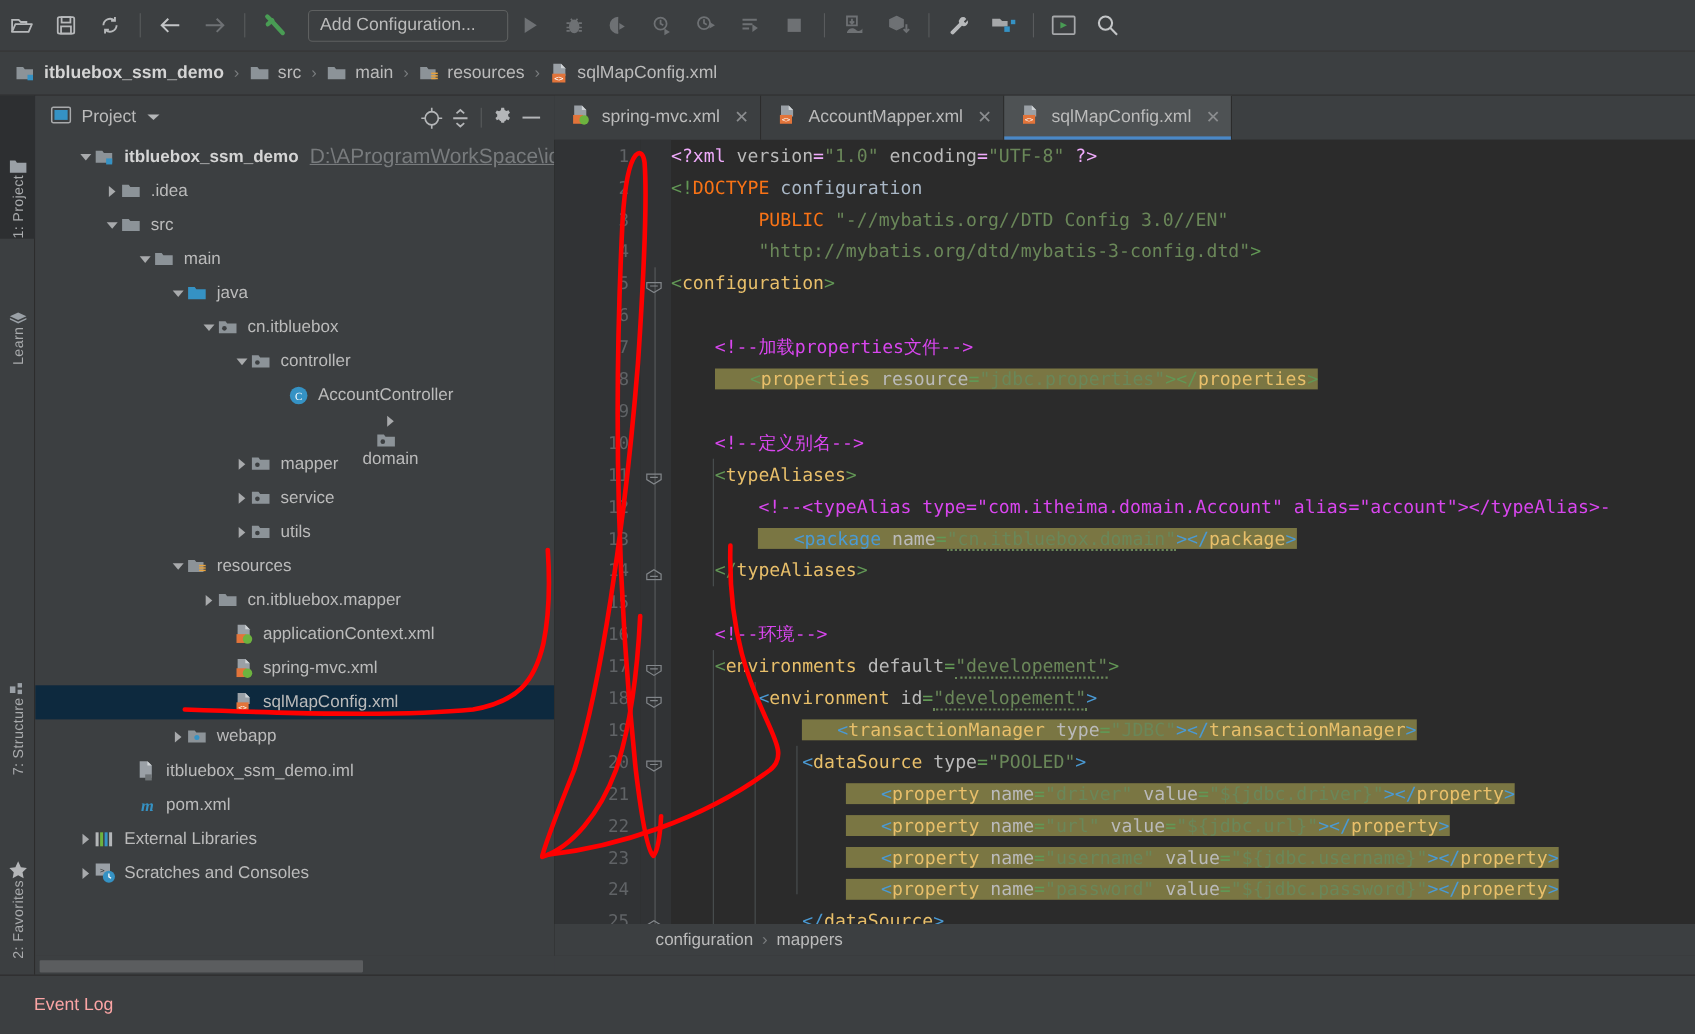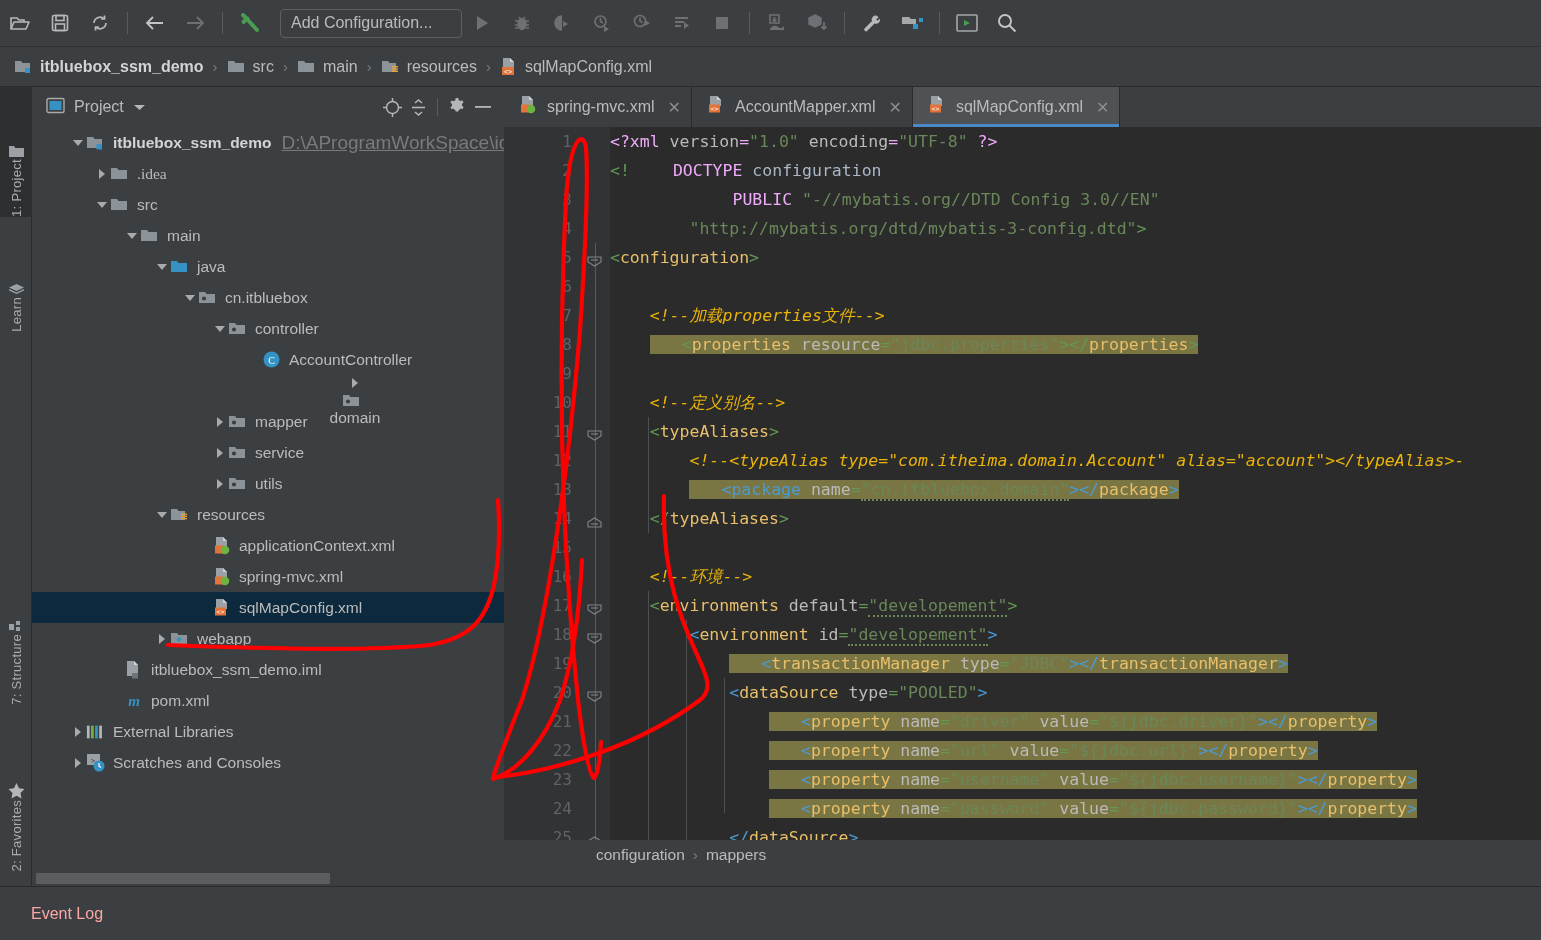--- a/index.html
+++ b/index.html
@@ -136,22 +136,22 @@
   .indent-guide {
     position: absolute; width: 1px; background: #4b5052;
   }
 
   
   .t-tag   { color: #e8bf6a; }
   .t-brk   { color: #629755; }
   .t-blue  { color: #4a9ad4; }
   .t-attr  { color: #bababa; }
   .t-val   { color: #6a8759; }
-  .t-cmt   { color: #eab308; font-style: italic; }
-  .t-doc   { color: #f0abfc; margin-left: 43px; }
+  .t-cmt   { color: #d946ef; }
+  .t-doc   { color: #f97316; }
   .t-prolog{ color: #f0abfc; }
   .hl { background: #7a7643; padding-left: 32px; }
   .wavy { border-bottom: 2px dotted #6a8759; }
 
   .crumbs {
     position: absolute; left: 0; bottom: 0; width: 100%; height: 29px;
     background: #3c3f41; display: flex; align-items: center; padding-left: 92px;
     color: #bbbbbb; font-size: 15.5px; gap: 8px;
   }
   .crumbs .sep { color: #7a7d7f; }
@@ -454,21 +454,21 @@
         <span class="ticon">
             <svg width="19" height="17" viewBox="0 0 19 17">
               <path d="M1 3h6l1.5 2H16v9H1z" fill="#8c9398"></path>
               <rect x="10.5" y="10" width="5.5" height="5.5" fill="#3592c4"></rect>
             </svg>
           </span>
         <span class="tlabel bold">itbluebox_ssm_demo</span>
         <span class="tpath">D:\AProgramWorkSpace\id</span>
       </div>
 
-      <div class="trow" style="padding-left:62px;font-family:Liberation Serif, serif;">
+      <div class="trow" style="padding-left:62px;">
         <span class="arrow">
             <svg width="10" height="12" viewBox="0 0 10 12">
               <path d="M2 1l6 5-6 5z" fill="#a8aaac"></path>
             </svg>
           </span>
         <span class="ticon">
             <svg width="19" height="17" viewBox="0 0 19 17">
               <path d="M1 3h6l1.5 2H17v9H1z" fill="#8c9398"></path>
             </svg>
           </span>
@@ -627,20 +627,33 @@
             <svg width="20" height="17" viewBox="0 0 20 17">
               <path d="M1 3h6l1.5 2H15v9H1z" fill="#8c9398"></path>
               <rect x="11" y="7.5" width="6" height="1.3" fill="#e8a33d"></rect>
               <rect x="11" y="9.7" width="6" height="1.3" fill="#e8a33d"></rect>
               <rect x="11" y="11.9" width="6" height="1.3" fill="#e8a33d"></rect>
             </svg>
           </span>
         <span class="tlabel">resources</span>
       </div>
 
+      <div class="trow" style="padding-left:150px;">
+        <span class="arrow">
+            <svg width="10" height="12" viewBox="0 0 10 12">
+              <path d="M2 1l6 5-6 5z" fill="#a8aaac"></path>
+            </svg>
+          </span>
+        <span class="ticon">
+            <svg width="19" height="17" viewBox="0 0 19 17">
+              <path d="M1 3h6l1.5 2H17v9H1z" fill="#8c9398"></path>
+            </svg>
+          </span>
+        <span class="tlabel">cn.itbluebox.mapper</span>
+      </div>
 
       <div class="trow" style="padding-left:180px;">
         <span class="ticon">
             <svg width="20" height="20" viewBox="0 0 20 20">
               <path d="M4 1h7l4 4v6H4z" fill="#9aa0a6"></path>
               <path d="M11 1v4h4" fill="#cfd3d6"></path>
               <rect x="3" y="9.5" width="9" height="8" fill="#e2743a"></rect>
               <circle cx="13" cy="14" r="4.3" fill="#6db33f"></circle>
             </svg>
           </span>

